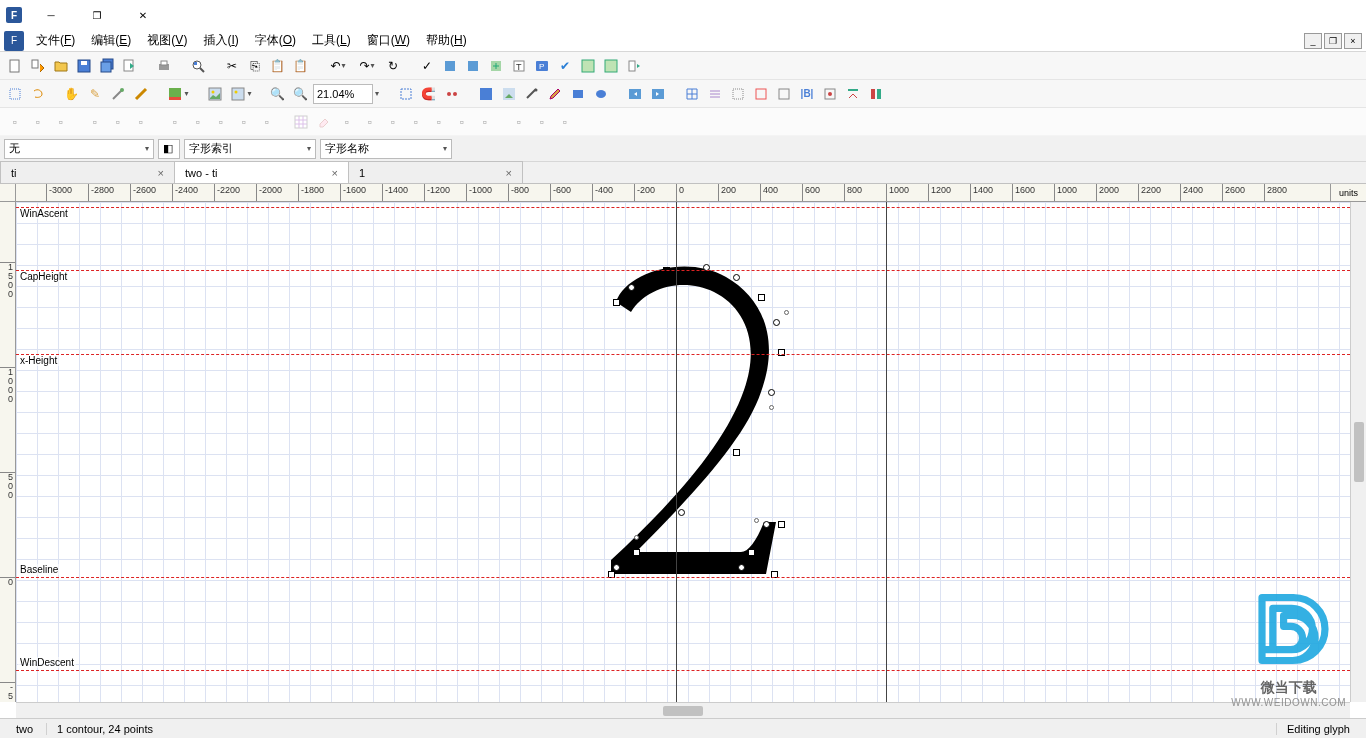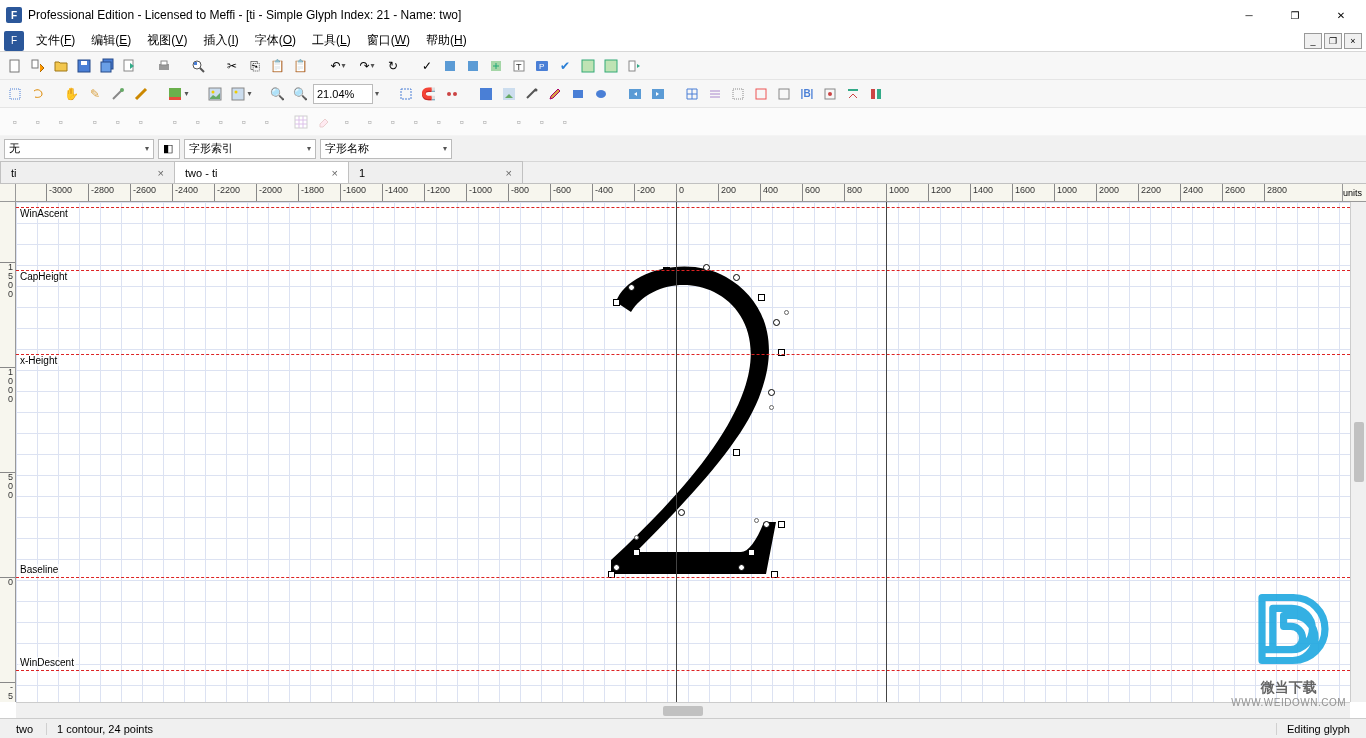--- a/index.html
+++ b/index.html
@@ -45,21 +45,21 @@
 .tab-close { font-size:11px; color:#666; margin-left:auto; }
 
 
 .editor-area { position:relative; background:#fff; height: calc(738px - 30px - 22px - 28px - 28px - 28px - 26px - 22px - 20px); }
 .ruler-h { position:absolute; top:0; left:16px; right:16px; height:18px; background:#f7f6ee; border-bottom:1px solid #999; overflow:hidden; }
 .ruler-h-inner { position:relative; height:100%; }
 .ruler-tick-major { position:absolute; top:0; height:100%; border-left:1px solid #888; font-size:9px; padding:1px 2px; color:#333; }
 .ruler-v { position:absolute; top:18px; left:0; width:16px; bottom:16px; background:#f7f6ee; border-right:1px solid #999; overflow:hidden; }
 .ruler-v-inner { position:relative; height:100%; }
 .ruler-vtick { position:absolute; left:0; width:100%; border-top:1px solid #888; font-size:9px; color:#333; text-align:right; padding-right:2px; line-height:9px; }
-.ruler-units { position:absolute; top:0; right:0; width:24px; height:18px; background:#f7f6ee; font-size:9px; line-height:18px; border-bottom:1px solid #999; border-left:1px solid #999; }
+.ruler-units { position:absolute; top:0; right:0; width:36px; height:18px; background:#f7f6ee; text-align:center; font-size:9px; line-height:18px; border-bottom:1px solid #999; border-left:1px solid #999; }
 .ruler-corner { position:absolute; top:0; left:0; width:16px; height:18px; background:#f7f6ee; border-right:1px solid #999; border-bottom:1px solid #999; }
 
 .canvas { position:absolute; top:18px; left:16px; right:16px; bottom:16px; overflow:hidden; background:#fff; }
 .grid-lines { position:absolute; inset:0; }
 .vline { position:absolute; top:0; bottom:0; border-left:1px solid #ccc; }
 .vline.zero { border-left:1px solid #444; }
 .vline.adv { border-left:1px solid #444; }
 .metric { position:absolute; left:0; right:0; border-top:1px dashed #d22; }
 .metric-label { position:absolute; left:2px; font-size:10px; color:#000; background:rgba(255,255,255,0.6); padding:0 2px; }
 .grid-quad { position:absolute; inset:0; background-image: linear-gradient(to right, #a9b8e0 1px, transparent 1px), linear-gradient(to bottom, #a9b8e0 1px, transparent 1px); background-size: 21px 21px; opacity:0.4; }
@@ -86,21 +86,20 @@
 .watermark { position:fixed; right:20px; bottom:30px; text-align:center; opacity:0.9; pointer-events:none; }
 .watermark-logo { width:90px; height:90px; margin:0 auto; }
 .watermark-text { font-size:14px; color:#555; font-weight:bold; margin-top:2px; }
 .watermark-url { font-size:10px; color:#888; letter-spacing:0.5px; }
 </style>
 </head>
 <body>
 
 <div class="titlebar">
   <div class="titlebar-icon">F</div>
-  <div class="titlebar-text">Professional Edition - Licensed to Meffi - [ti - Simple Glyph Index: 21 - Name: two]</div>
   <div class="win-controls">
     <div class="win-btn">─</div>
     <div class="win-btn">❐</div>
     <div class="win-btn win-close">✕</div>
   </div>
 </div>
 
 <div class="menubar">
   <div class="menu-icon">F</div>
   <div id="menu-items" style="display: flex;">

